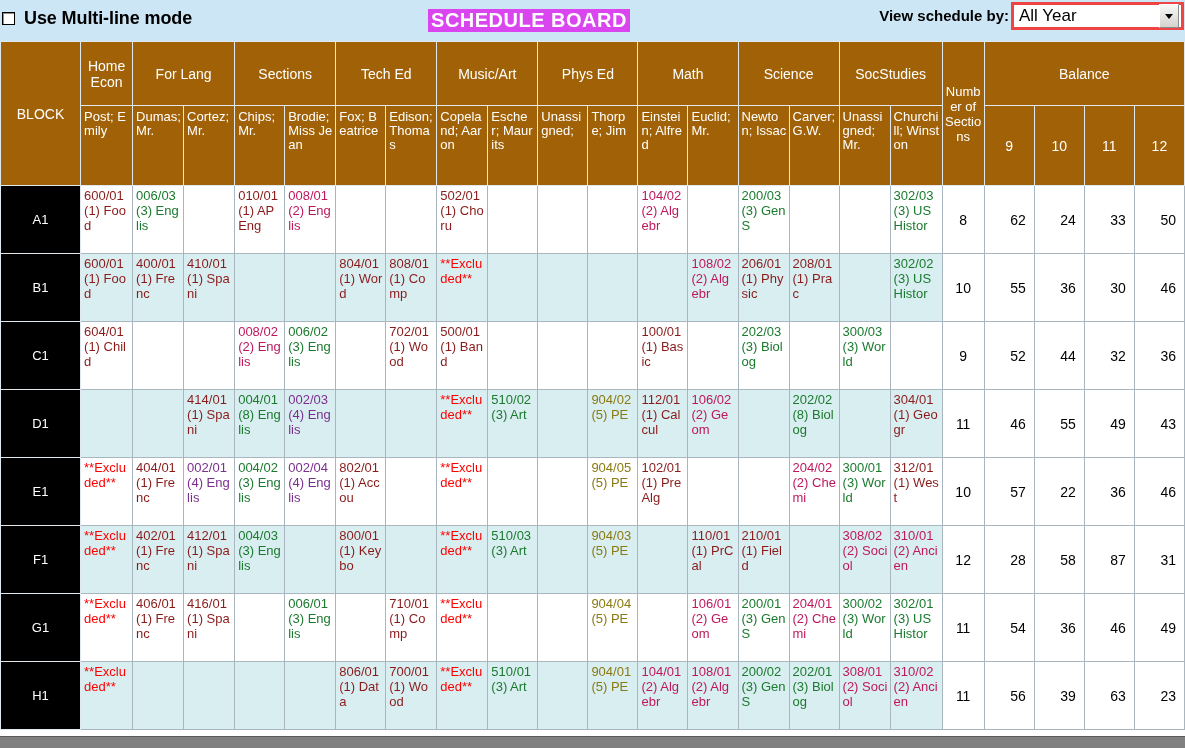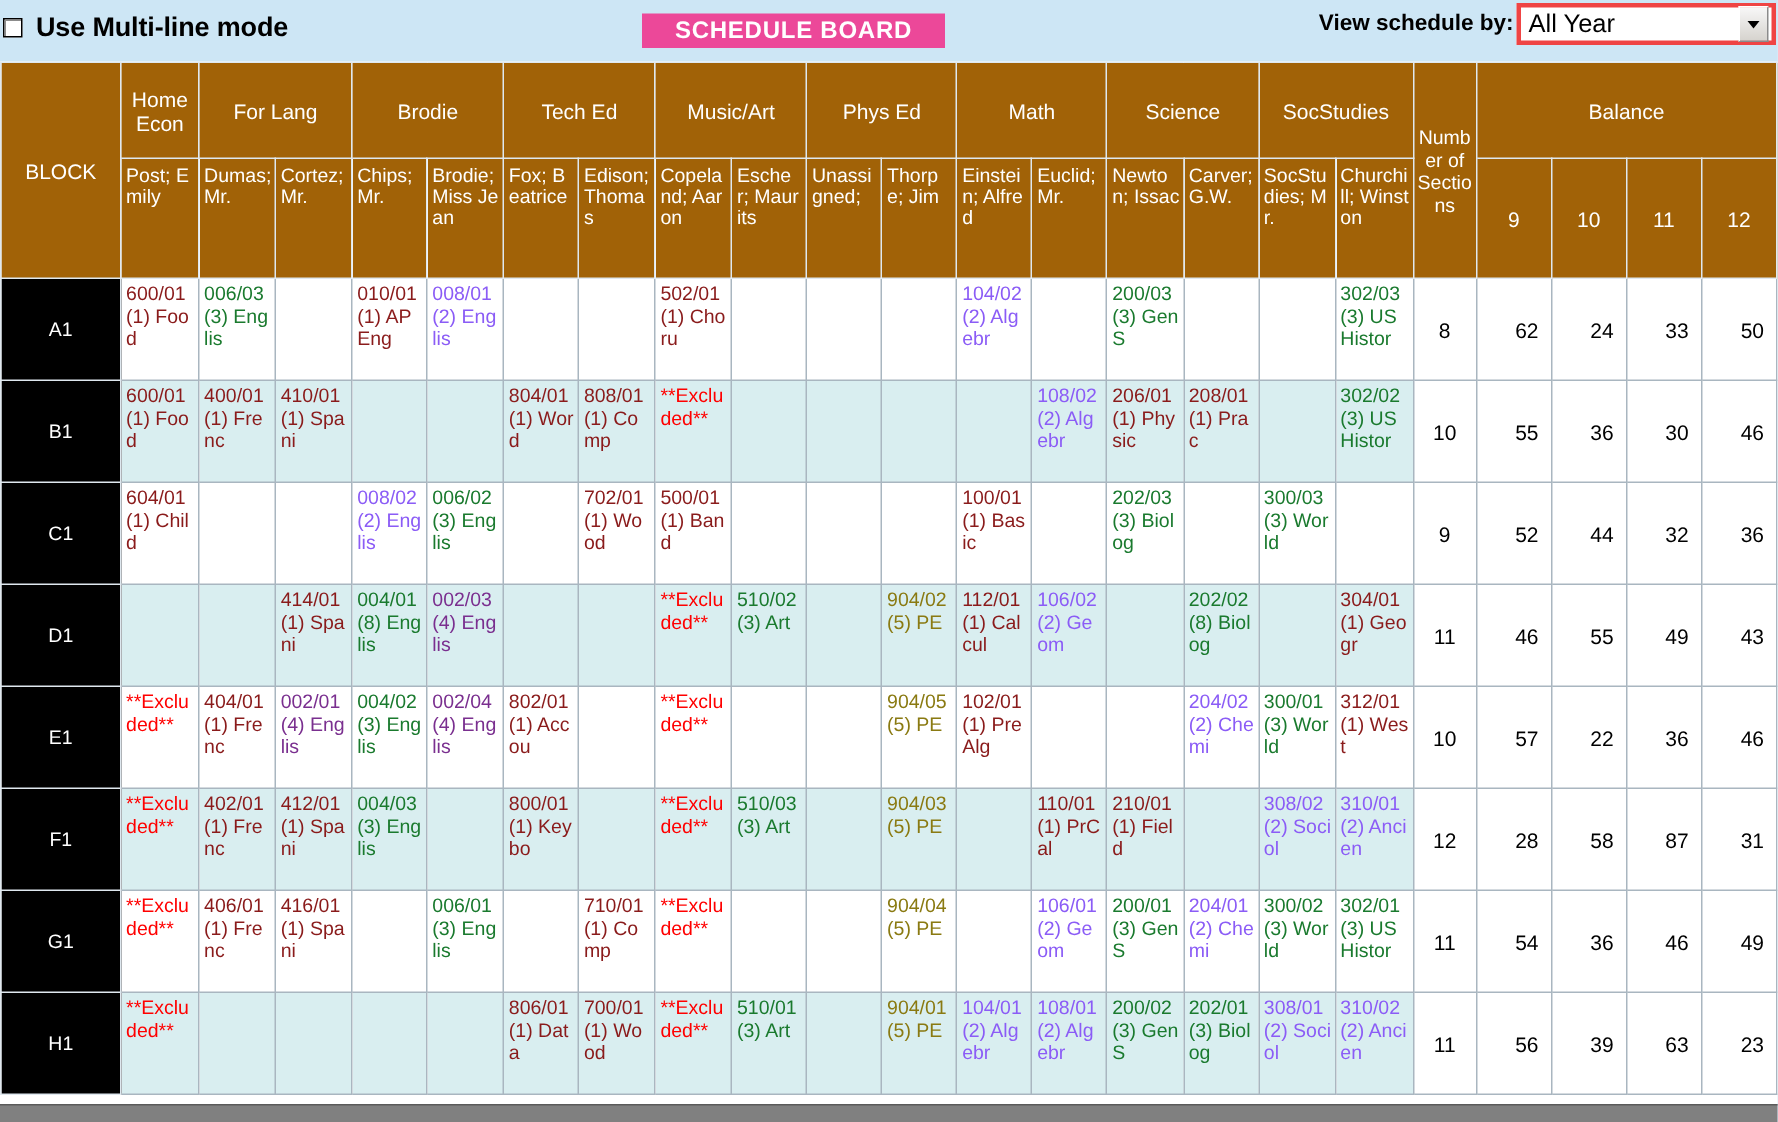--- a/index.html
+++ b/index.html
@@ -27,23 +27,23 @@
     box-shadow: inset 1px 1px 0 #8c8c8c;
   }
   #multiline-label {
     font-size: 18px; font-weight: bold; color: #000000;
     letter-spacing: -0.1px;
     white-space: nowrap;
   }
   #board-title {
     position: absolute; left: 428px; top: 9px;
     width: 202px; height: 23px;
-    background: #ec4899;
+    background: #d946ef;
     color: #ffffff;
-    font-size: 16px; font-weight: bold;
+    font-size: 20px; font-weight: bold;
     letter-spacing: 0.5px;
     display: flex; align-items: center; justify-content: center;
   }
   #view-by-label {
     position: absolute; right: 176px; top: 7px;
     font-size: 15px; font-weight: bold; color: #000000;
     white-space: nowrap;
   }
   #view-select {
     position: absolute; left: 1011px; top: 2px;
@@ -137,21 +137,21 @@
     color: #000000; font-size: 14px;
     padding-right: 8px;
     background: #ffffff;
   }
   tr.alt td.cell { background: #d9eef0; }
   tr.alt td.cell.empty { background: #d9eef0; }
   tr.norm td.cell { background: #ffffff; }
 
   .c-maroon { color: #8a1b1b; }
   .c-green  { color: #1a7a2e; }
-  .c-blue   { color: #8b5cf6; }
+  .c-blue   { color: #be185d; }
   .c-purple { color: #7a2f8f; }
   .c-olive  { color: #8a7a12; }
   .c-excl   { color: #ff0000; }
 
   #bottom-bar {
     position: absolute; left: 0; top: 736px;
     width: 1185px; height: 12px;
     background: #808080;
     border-top: 1px solid #5a5a5a;
   }
@@ -199,21 +199,21 @@
         <col style="width: 50px;">
         <col style="width: 50px;">
         <col style="width: 50px;">
         <col style="width: 50px;">
       </colgroup>
     <thead>
       <tr id="dept-row">
           <th class="block-head" rowspan="2">BLOCK</th>
           <th class="dept" colspan="1">Home Econ</th>
           <th class="dept" colspan="2">For Lang</th>
-          <th class="dept" colspan="2">Brodie</th>
+          <th class="dept" colspan="2">Sections</th>
           <th class="dept" colspan="2">Tech Ed</th>
           <th class="dept" colspan="2">Music/Art</th>
           <th class="dept" colspan="2">Phys Ed</th>
           <th class="dept" colspan="2">Math</th>
           <th class="dept" colspan="2">Science</th>
           <th class="dept" colspan="2">SocStudies</th>
           <th class="nsec" rowspan="2">Number of Sections</th>
           <th class="dept" colspan="4">Balance</th>
         </tr>
       <tr id="teacher-row">
@@ -225,21 +225,21 @@
           <th class="teacher">Fox; Beatrice</th>
           <th class="teacher">Edison; Thomas</th>
           <th class="teacher">Copeland; Aaron</th>
           <th class="teacher">Escher; Maurits</th>
           <th class="teacher">Unassigned;</th>
           <th class="teacher">Thorpe; Jim</th>
           <th class="teacher">Einstein; Alfred</th>
           <th class="teacher">Euclid; Mr.</th>
           <th class="teacher">Newton; Issac</th>
           <th class="teacher">Carver; G.W.</th>
-          <th class="teacher">SocStudies; Mr.</th>
+          <th class="teacher">Unassigned; Mr.</th>
           <th class="teacher">Churchill; Winston</th>
           <th class="balgrade">9</th>
           <th class="balgrade">10</th>
           <th class="balgrade">11</th>
           <th class="balgrade">12</th>
         </tr>
     </thead>
     <tbody id="body-rows">
         <tr class="norm">
           <td class="block">A1</td>

